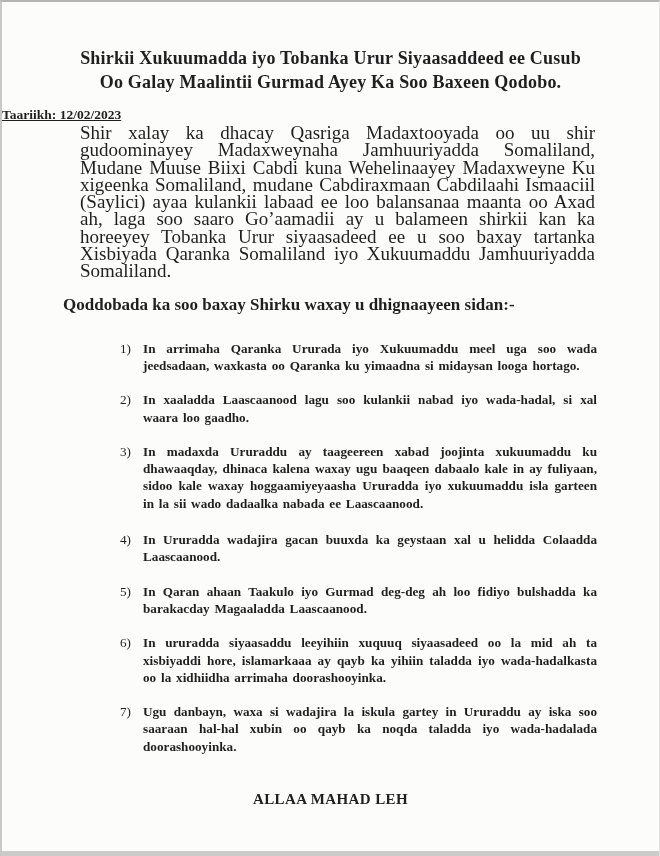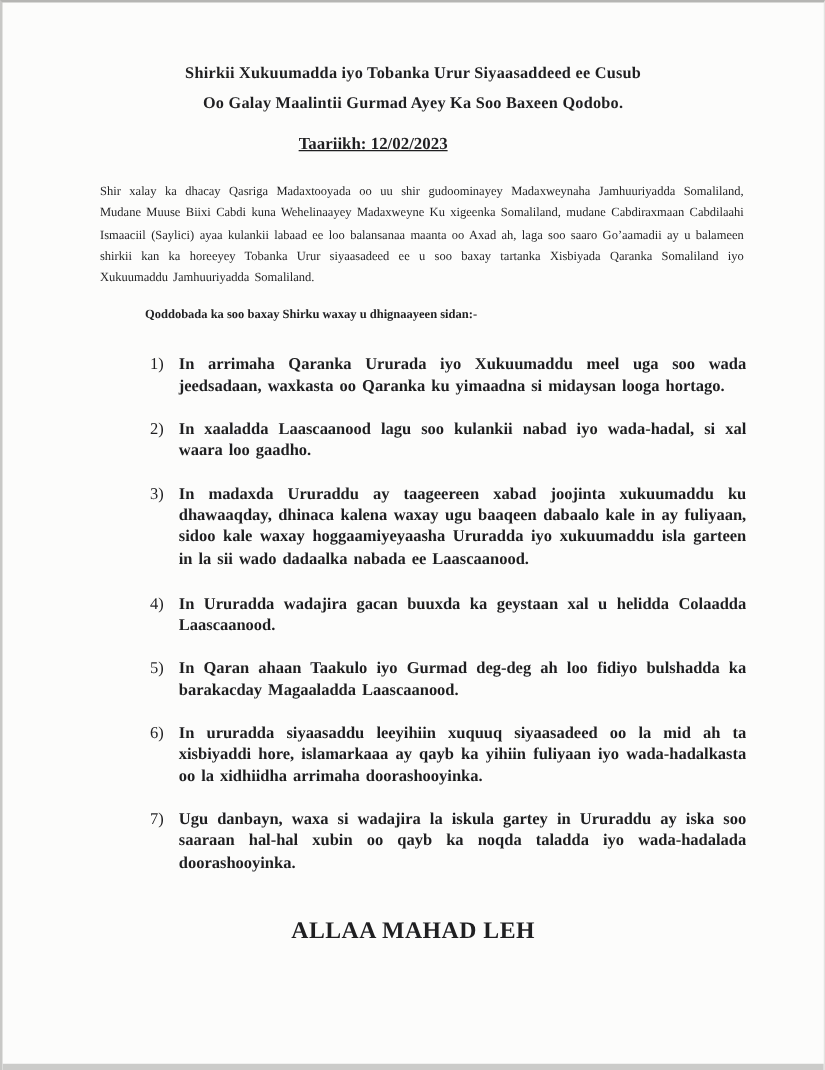--- a/index.html
+++ b/index.html
@@ -17,43 +17,43 @@
     border-top: 2px solid #b5b5b3;
     border-left: 2px solid #c8c8c6;
     border-right: 1px solid #e3e3e1;
     overflow: hidden;
     font-family: "Liberation Serif", "DejaVu Serif", serif;
     color: #1f1f21;
   }
   .title {
     margin: 44px 40px 0 40px;
     text-align: center;
-    font-size: 13px;
+    font-size: 18px;
     font-weight: bold;
     line-height: 24px;
     letter-spacing: 0.2px;
   }
   .title .line { display: block; }
   .date-row {
     margin: 13px 64px 0 0;
-    text-align: center;
+    text-align: left;
     font-size: 13.5px;
     font-weight: bold;
   }
   .date-row .date-text { text-decoration: underline; }
   .intro {
-    margin: 22px 64px 0 78px;
+    margin: 1px 64px 0 78px;
     text-align: justify;
-    font-size: 10px;
+    font-size: 19px;
     line-height: 17.3px;
     word-spacing: 1.5px;
   }
   .list-heading {
-    margin: 15px 64px 0 114px;
-    font-size: 10px;
+    margin: 15px 64px 0 61px;
+    font-size: 17px;
     font-weight: bold;
   }
   .list { margin-top: 25px; }
   .item {
     display: flex;
     margin: 0 62px 17px 118px;
     font-size: 13.2px;
     line-height: 17.3px;
   }
   .item .num { width: 23px; flex: none; }
@@ -62,21 +62,21 @@
     text-align: justify;
     word-spacing: 1.5px;
     font-weight: bold;
   }
   .item-3 { margin-bottom: 19px; }
   .item-6 { margin-bottom: 17px; }
   .item-7 { margin-top: 16px; }
   .closing {
     margin-top: 36px;
     text-align: center;
-    font-size: 19px;
+    font-size: 15px;
     font-weight: bold;
     letter-spacing: 0.4px;
   }
   .bottom-strip {
     position: absolute;
     left: 0;
     bottom: 0;
     width: 100%;
     height: 5px;
     background: #cbcbc9;
@@ -122,21 +122,21 @@
       <span class="txt">In Ururadda wadajira gacan buuxda ka geystaan xal u helidda Colaadda Laascaanood.</span>
     </div>
 
     <div class="item item-5">
       <span class="num">5)</span>
       <span class="txt">In Qaran ahaan Taakulo iyo Gurmad deg-deg ah loo fidiyo bulshadda ka barakacday Magaaladda Laascaanood.</span>
     </div>
 
     <div class="item item-6">
       <span class="num">6)</span>
-      <span class="txt">In ururadda siyaasaddu leeyihiin xuquuq siyaasadeed oo la mid ah ta xisbiyaddi hore, islamarkaaa ay qayb ka yihiin fuliyaan iyo wada-hadalkasta oo la xidhiidha arrimaha doorashooyinka.</span>
+      <span class="txt">In ururadda siyaasaddu leeyihiin xuquuq siyaasadeed oo la mid ah ta xisbiyaddi hore, islamarkaaa ay qayb ka yihiin taladda iyo wada-hadalkasta oo la xidhiidha arrimaha doorashooyinka.</span>
     </div>
 
     <div class="item item-7">
       <span class="num">7)</span>
       <span class="txt">Ugu danbayn, waxa si wadajira la iskula gartey in Ururaddu ay iska soo saaraan hal-hal xubin oo qayb ka noqda taladda iyo wada-hadalada doorashooyinka.</span>
     </div>
 
   </div>
 
   <p class="closing">ALLAA MAHAD LEH</p>

